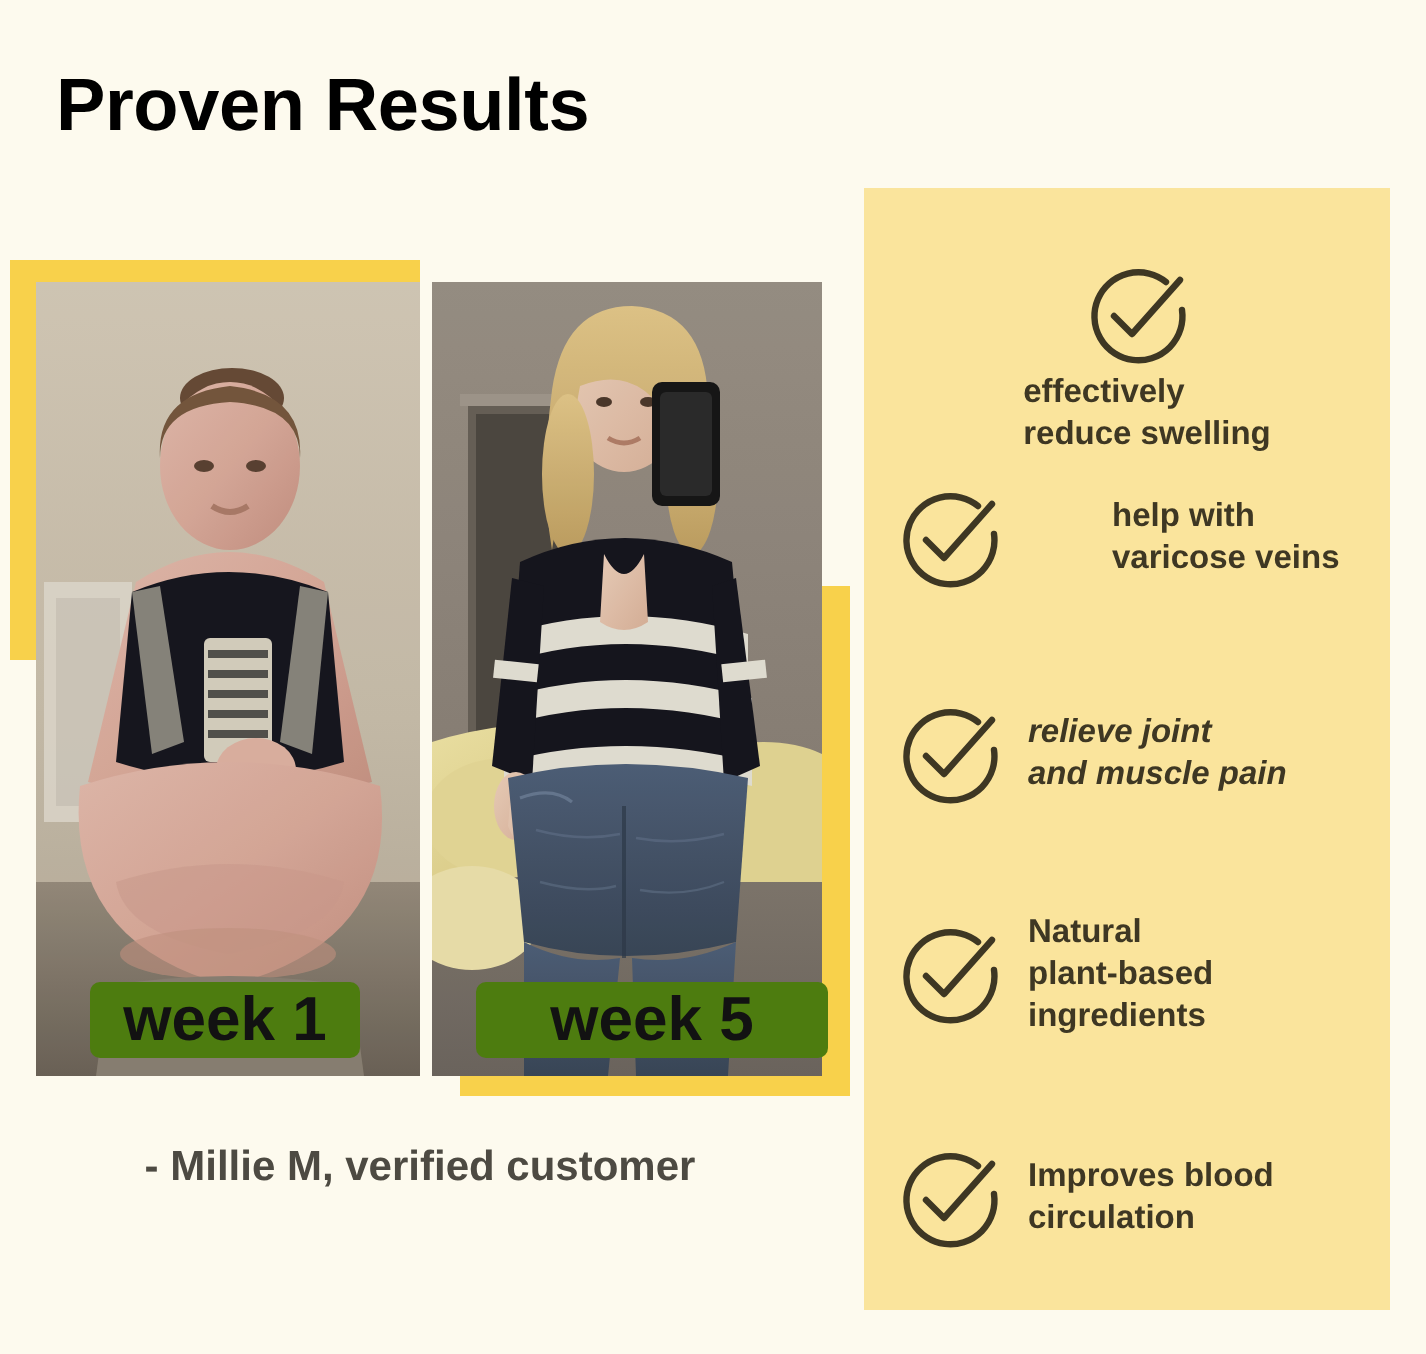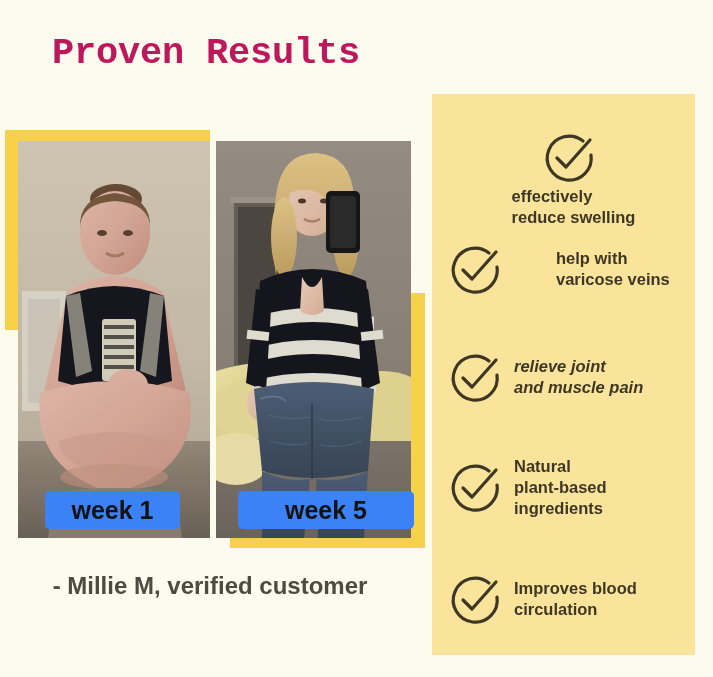--- a/index.html
+++ b/index.html
@@ -12,28 +12,27 @@
 
   body {
     background: #FDFAEE;
     font-family: "Liberation Sans", sans-serif;
     position: relative;
   }
 
   
   .page-title {
     position: absolute;
-    left: 52px;
+    left: 28px;
     top: 32px;
     font-size: 37px;
     font-weight: bold;
-    color: #be185d;
+    color: #000000;
     letter-spacing: -0.2px;
     white-space: nowrap;
-    font-family: Liberation Mono, monospace;
   }
 
   
   .testimonial {
     position: absolute;
     left: 0;
     top: 110px;
     width: 432px;
     height: 510px;
   }
@@ -85,40 +84,40 @@
     position: absolute;
     inset: 0;
     width: 100%;
     height: 100%;
   }
 
   
   .week-label {
     position: absolute;
     z-index: 3;
-    background: #3b82f6;
+    background: #4d7c0f;
     border-radius: 5px;
-    font-size: 25px;
+    font-size: 31px;
     font-weight: bold;
     color: #121212;
     text-align: center;
     line-height: 38px;
     height: 38px;
   }
 
   .week-label-before { left: 45px; top: 381px; width: 135px; }
   .week-label-after  { left: 238px; top: 381px; width: 176px; }
 
   .caption {
     position: absolute;
     left: 0;
     top: 462px;
     width: 420px;
     text-align: center;
-    font-size: 24px;
+    font-size: 21px;
     font-weight: bold;
     color: #4D4A42;
     white-space: nowrap;
   }
 
   
   .benefits-panel {
     position: absolute;
     left: 432px;
     top: 94px;

